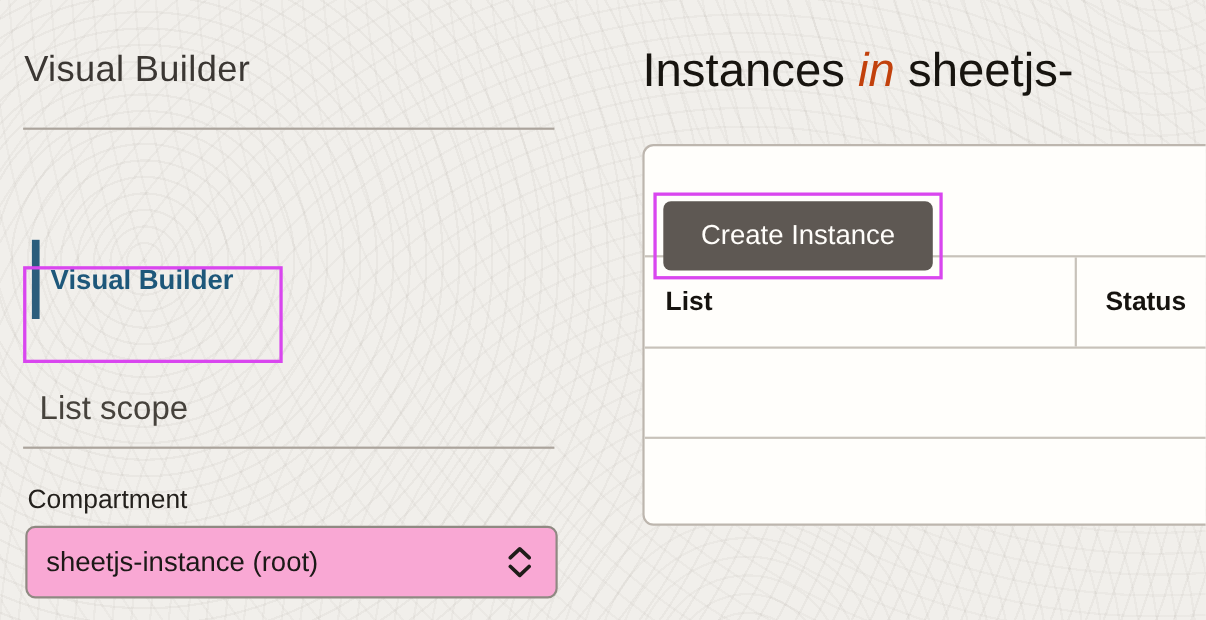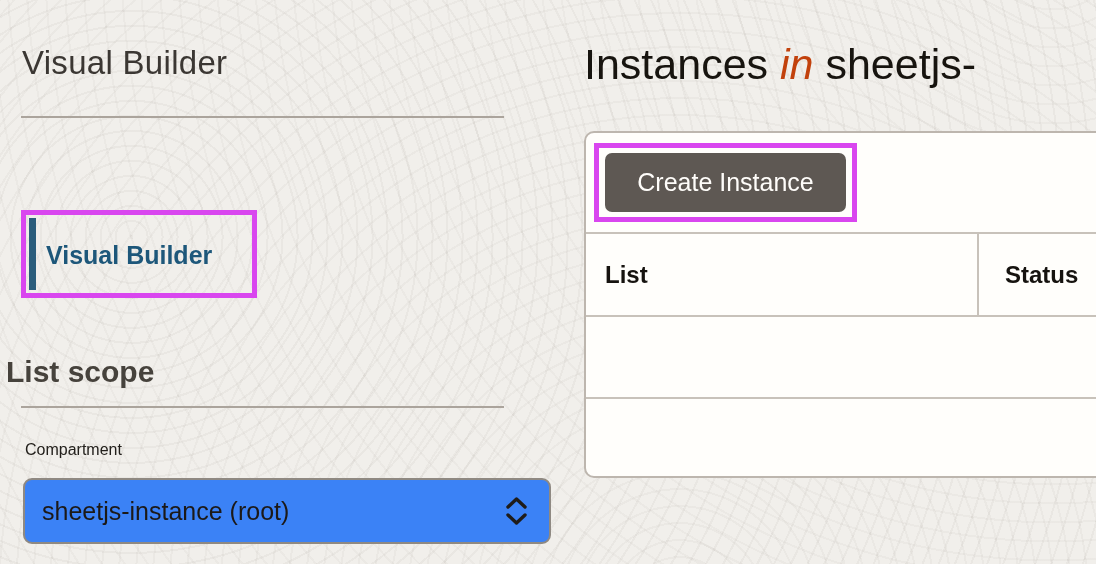--- a/index.html
+++ b/index.html
@@ -31,35 +31,35 @@
   }
   .nav-link.studio { top: 170px; }
   .nav-link.selected { top: 241px; font-weight: bold; color: #1d577a; }
 
   .selected-bar {
     position: absolute; left: 29px; top: 218px; width: 7px; height: 72px;
     background: #2b5d7c;
   }
 
   .annotation {
-    position: absolute; border: 5px solid #d946ef; pointer-events: none;
+    position: absolute; border: 3px solid #d946ef; pointer-events: none; margin-top: 32px;
   }
   .annotation.sidebar-box { left: 21px; top: 210px; width: 236px; height: 88px; }
 
   .list-scope-title {
-    position: absolute; left: 6px; top: 355px;
-    font-size: 30px; font-weight: 700; color: #46423c;
+    position: absolute; left: 36px; top: 355px;
+    font-size: 30px; font-weight: 400; color: #46423c;
   }
   .comp-label {
     position: absolute; left: 25px; top: 441px;
-    font-size: 16px; color: #23201c;
+    font-size: 24px; color: #23201c;
   }
   .comp-select {
-    position: absolute; left: 23px; top: 478px; width: 528px; height: 66px;
-    background: #3b82f6; border: 2px solid #8f8982; border-radius: 9px;
+    position: absolute; left: 23px; top: 478px; width: 484px; height: 66px;
+    background: #f9a8d4; border: 2px solid #8f8982; border-radius: 9px;
     display: flex; align-items: center; cursor: pointer;
     padding: 0 20px 0 17px;
   }
   .comp-select .value { font-size: 25px; color: #1c1917; flex: 1; }
   .comp-select svg { display: block; }
 
   
   .main-title {
     position: absolute; left: 584px; top: 40px;
     font-size: 43px; font-weight: 400; white-space: nowrap; color: #17140f;

